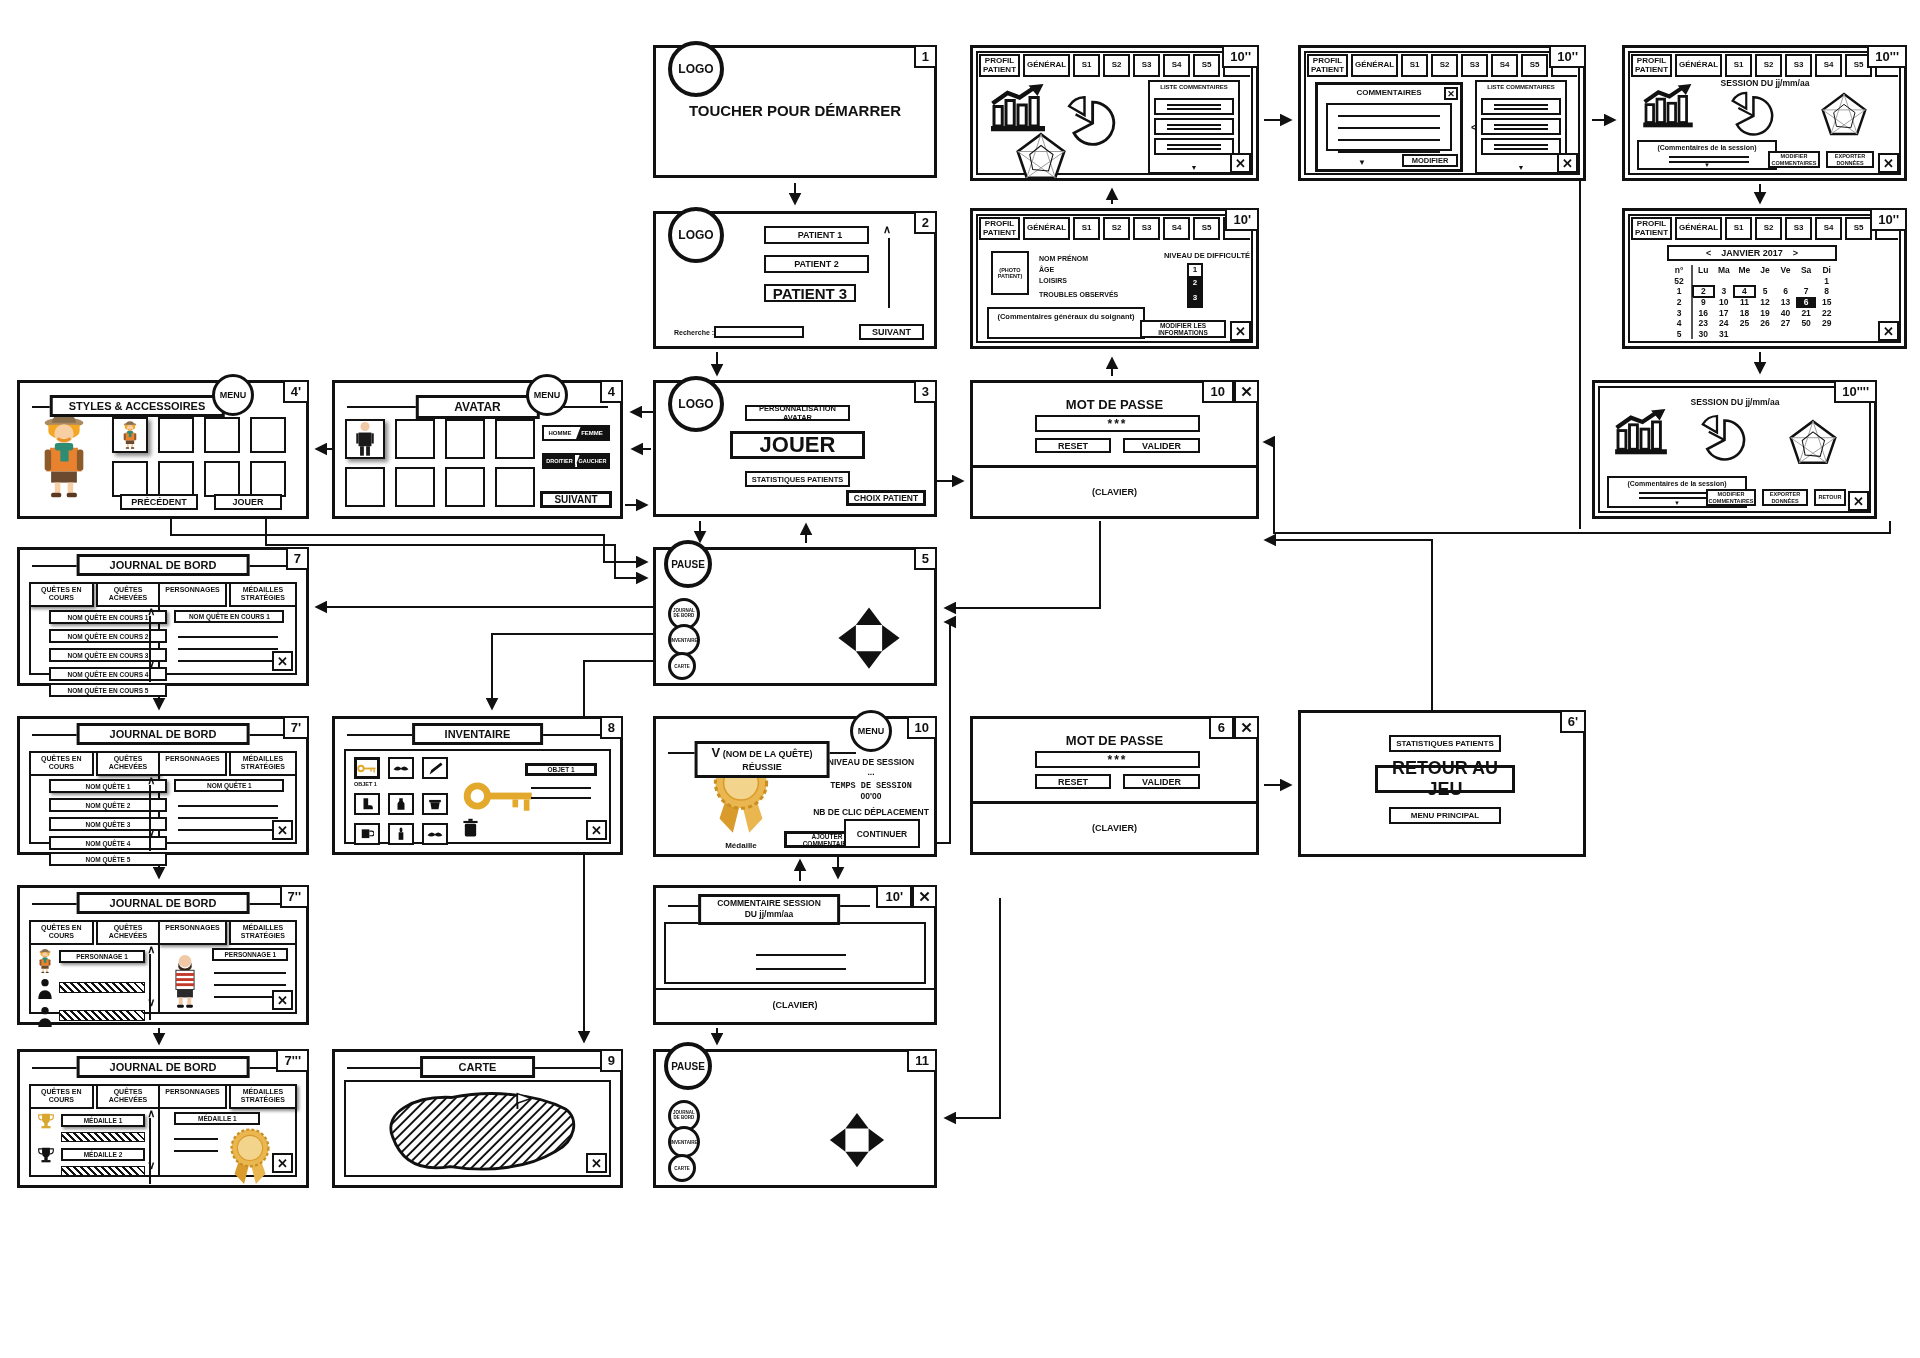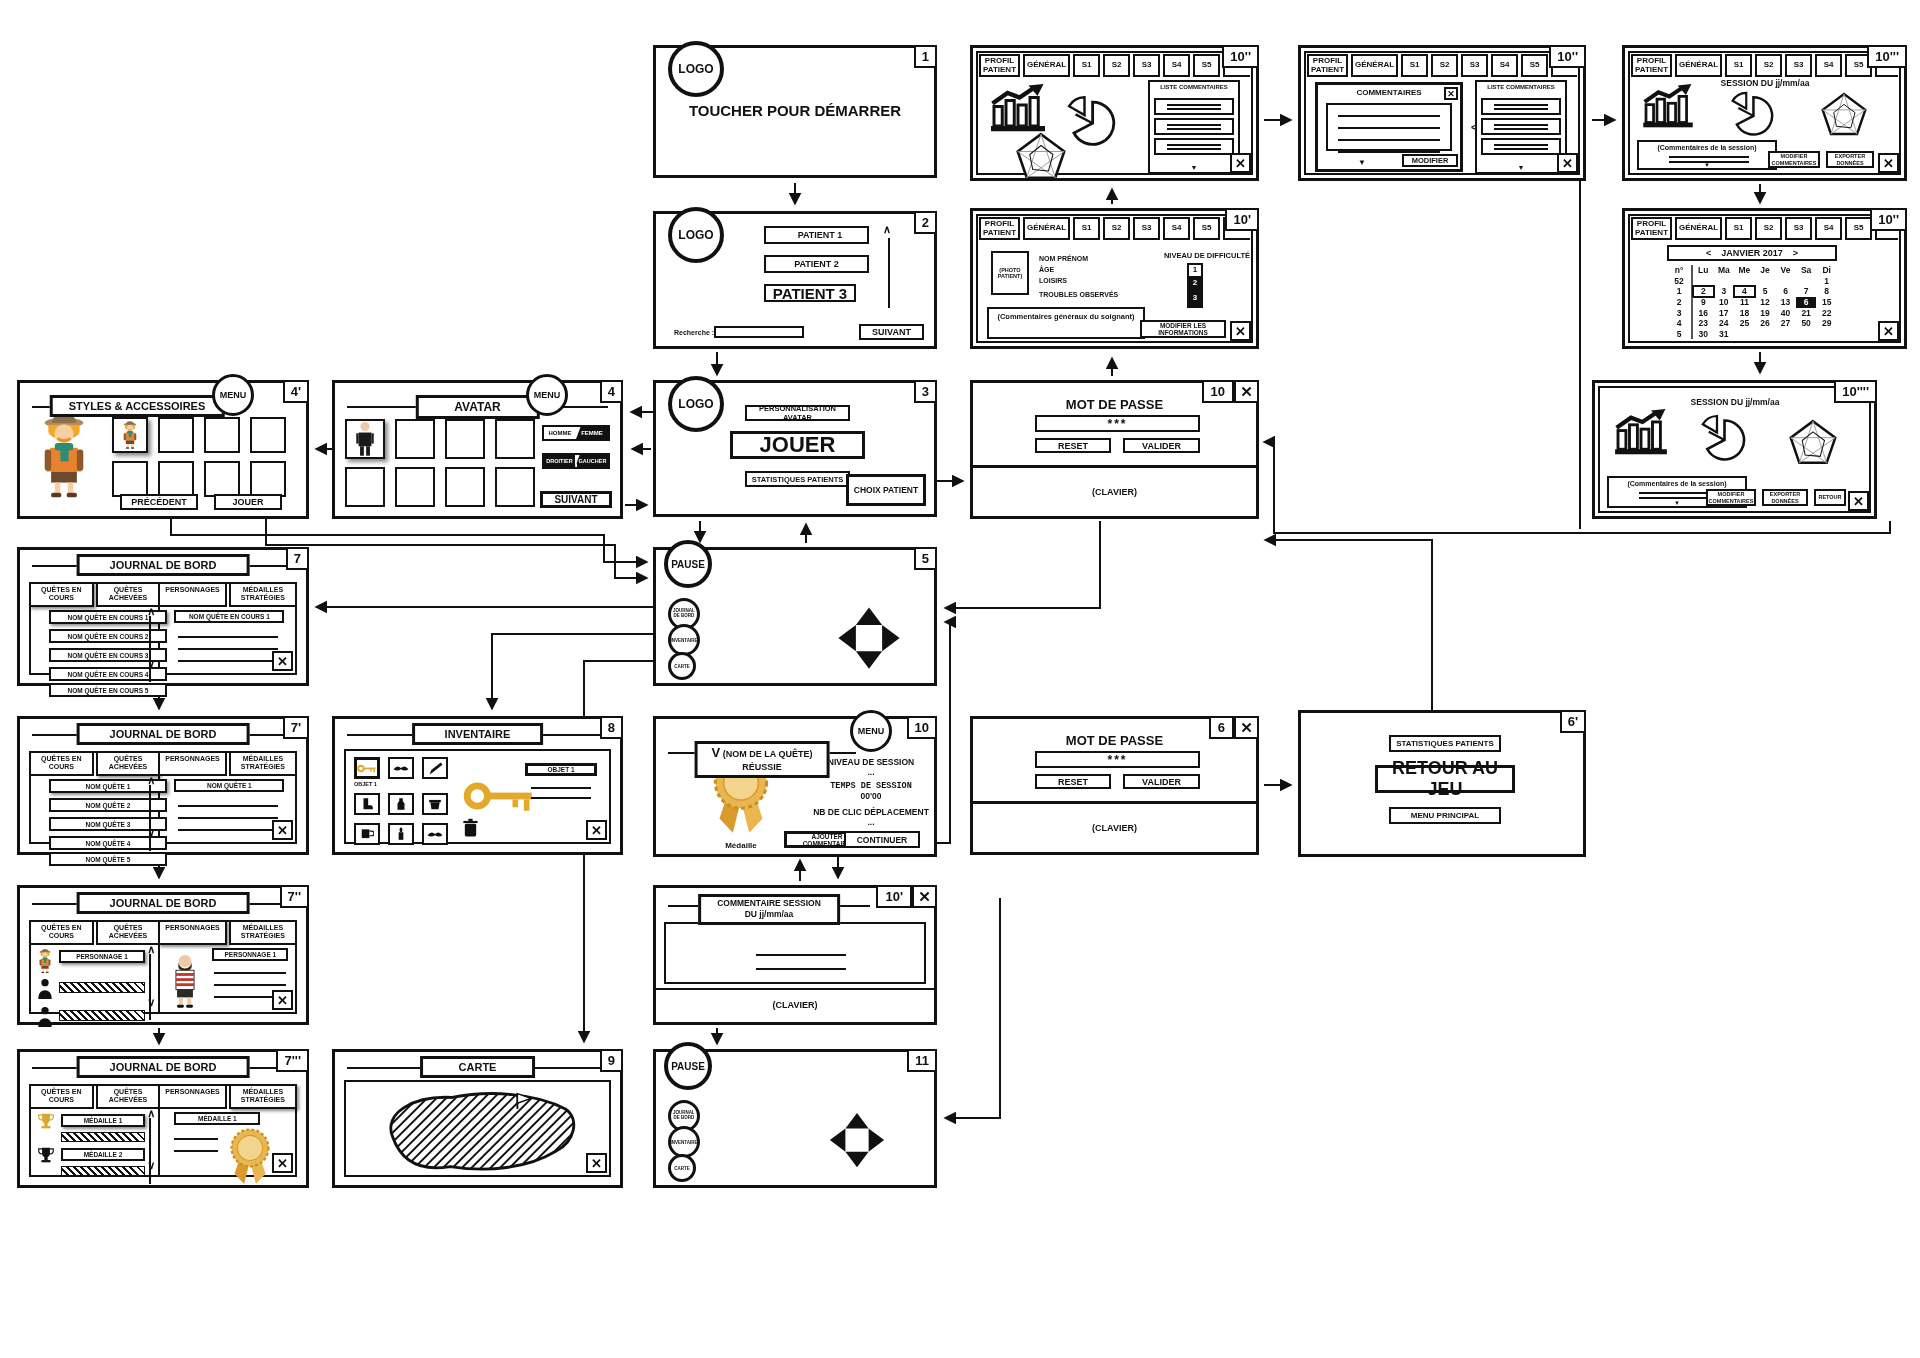--- a/index.html
+++ b/index.html
@@ -245,21 +245,21 @@
 </div>
 
 <div class="screen" style="left:653px;top:380px;width:284px;height:137px;">
   <span class="num">3</span>
   <div class="logo-c">
         <span>LOGO</span>
       </div>
   <div class="btn" style="left:89px;top:22px;width:105px;height:16px;font-size:7.5px;">PERSONNALISATION AVATAR</div>
   <div class="btn" style="left:74px;top:48px;width:135px;height:28px;font-size:22px;border-width:3px;">JOUER</div>
   <div class="btn" style="left:89px;top:88px;width:105px;height:16px;font-size:7.5px;">STATISTIQUES PATIENTS</div>
-  <div class="btn" style="right:8px;bottom:8px;width:80px;height:32px;font-size:8.5px;border-width:3px;">CHOIX PATIENT</div>
+  <div class="btn" style="right:8px;bottom:8px;width:80px;height:16px;font-size:8.5px;border-width:3px;">CHOIX PATIENT</div>
 </div>
 
 <div class="screen" style="left:332px;top:380px;width:291px;height:139px;">
   <span class="num">4</span>
   <div class="menu-c">
         <span>MENU</span>
       </div>
   <div class="thead">
         <div class="tbox" style="padding:2px 36px;font-size:12px;">AVATAR</div>
       </div>
@@ -580,21 +580,21 @@
       </svg>
   <div class="ctext" style="left:52px;top:122px;width:66px;font-size:8px;">Médaille</div>
   <div class="ctext" style="left:52px;top:130px;width:66px;font-size:8px;">...</div>
   <div class="ctext" style="left:150px;top:38px;width:130px;font-size:8.5px;">NIVEAU DE SESSION</div>
   <div class="ctext" style="left:150px;top:48px;width:130px;font-size:8.5px;">...</div>
   <div class="ctext" style="left:150px;top:62px;width:130px;font-size:8.5px;font-family:Liberation Mono, monospace;">TEMPS DE SESSION</div>
   <div class="ctext" style="left:150px;top:72px;width:130px;font-size:8.5px;">00'00</div>
   <div class="ctext" style="left:150px;top:88px;width:130px;font-size:8.5px;">NB DE CLIC DÉPLACEMENT</div>
   <div class="ctext" style="left:150px;top:98px;width:130px;font-size:8.5px;">...</div>
   <div class="btn" style="left:128px;bottom:6px;width:86px;height:17px;font-size:6.5px;border-width:3px;">AJOUTER COMMENTAIRE</div>
-  <div class="btn" style="right:14px;bottom:6px;width:76px;height:17px;font-size:8.5px;">CONTINUER</div>
+  <div class="btn" style="right:14px;bottom:6px;width:76px;height:29px;font-size:8.5px;">CONTINUER</div>
 </div>
 
 <div class="screen" style="left:653px;top:885px;width:284px;height:140px;">
   <div class="numx">
         <span class="num2">10'</span>
         <span class="x2">✕</span>
       </div>
   <div class="thead" style="top:6px;right:64px;">
     <div class="tbox" style="padding:1px 16px;font-size:8.5px;line-height:1.35;">
       <span>COMMENTAIRE SESSION</span><br>

